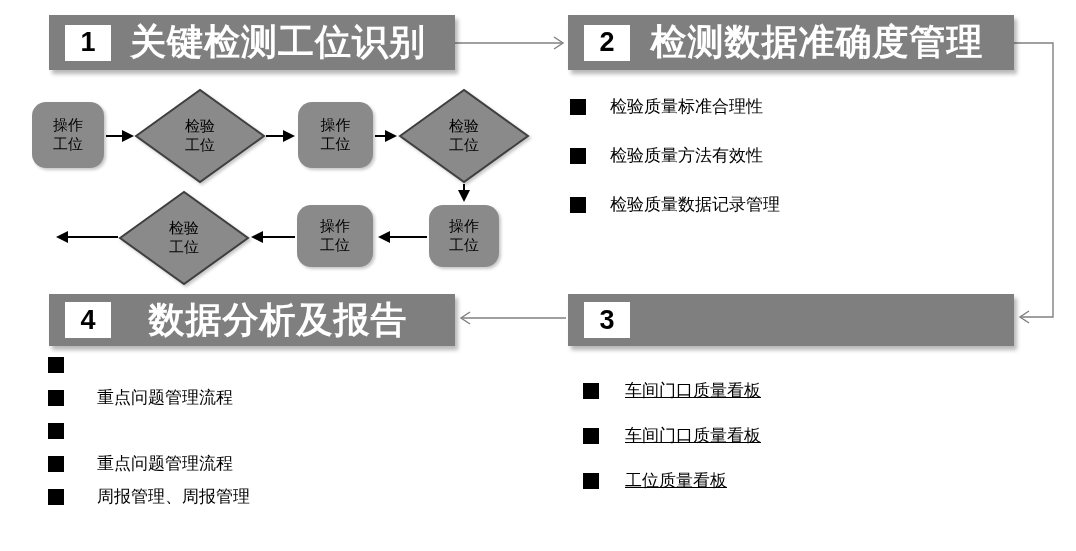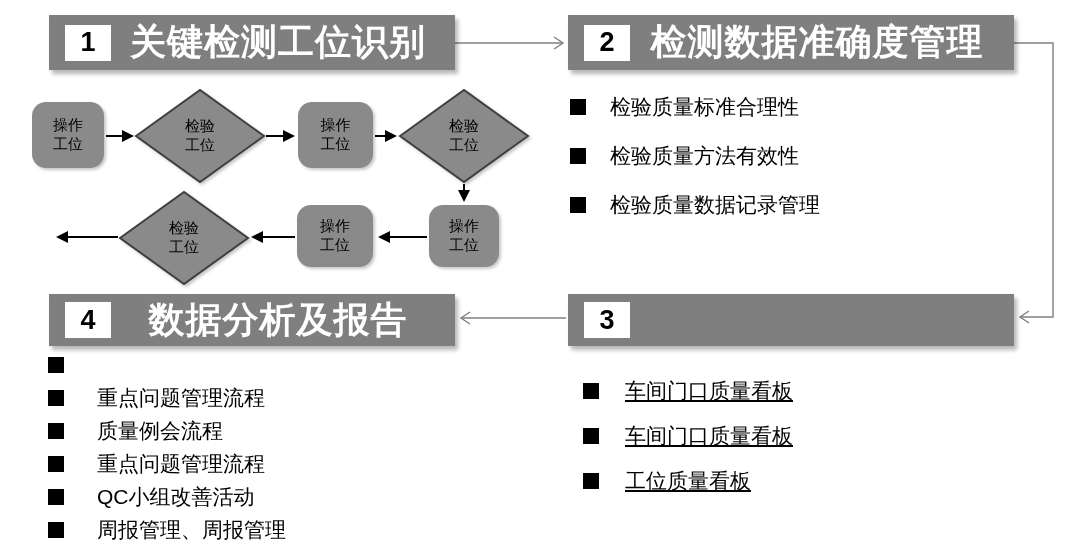--- a/index.html
+++ b/index.html
@@ -29,21 +29,21 @@
     margin-right:10px;
     white-space:nowrap;
   }
   
   ul.blist{list-style:none;margin:0;padding:0;position:absolute;}
   ul.blist li{display:flex;align-items:center;}
   .sq{
     flex:0 0 auto;width:16px;height:16px;background:#000000;display:inline-block;
   }
   .bl-label{
-    color:#000000;font-size:21px;white-space:nowrap;
+    color:#000000;font-size:17px;white-space:nowrap;
   }
   ul.list-s2 li{height:49px;}
   ul.list-s2 .sq{margin-right:24px;}
   ul.list-s3 li{height:45px;text-decoration:underline;}
   ul.list-s3 .sq{margin-right:26px;}
   ul.list-s4 li{height:33px;}
   ul.list-s4 .sq{margin-right:33px;}
   
   .node-label{
     position:absolute;display:flex;align-items:center;justify-content:center;
@@ -157,27 +157,22 @@
 <ul class="blist list-s4" style="left:48px;top:348px;">
   <li>
       <span class="sq"></span>
     </li>
   <li>
       <span class="sq"></span>
       <span class="bl-label">重点问题管理流程</span>
     </li>
   <li>
       <span class="sq"></span>
-      <span class="bl-label">质量例会流程</span>
     </li>
   <li>
       <span class="sq"></span>
       <span class="bl-label">重点问题管理流程</span>
-    </li>
-  <li>
-      <span class="sq"></span>
-      <span class="bl-label">QC小组改善活动</span>
     </li>
   <li>
       <span class="sq"></span>
       <span class="bl-label">周报管理、周报管理</span>
     </li>
 </ul>
 
 </body></html>

